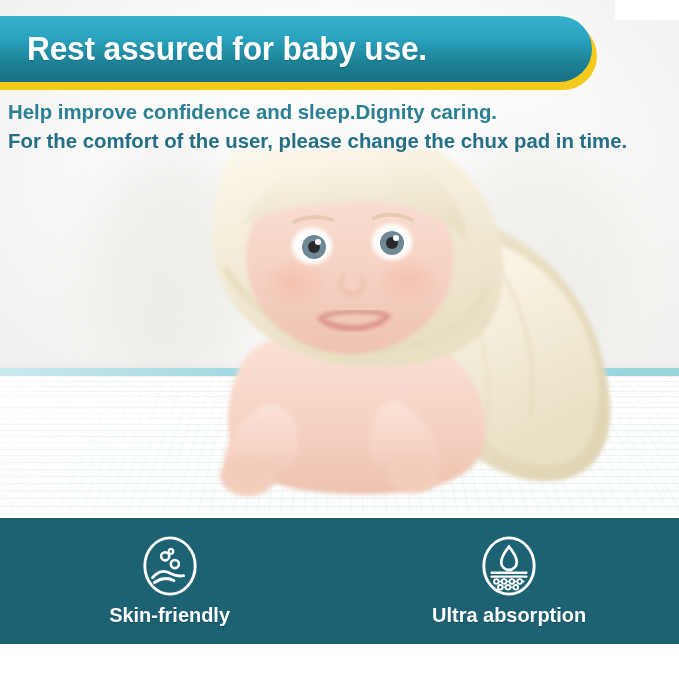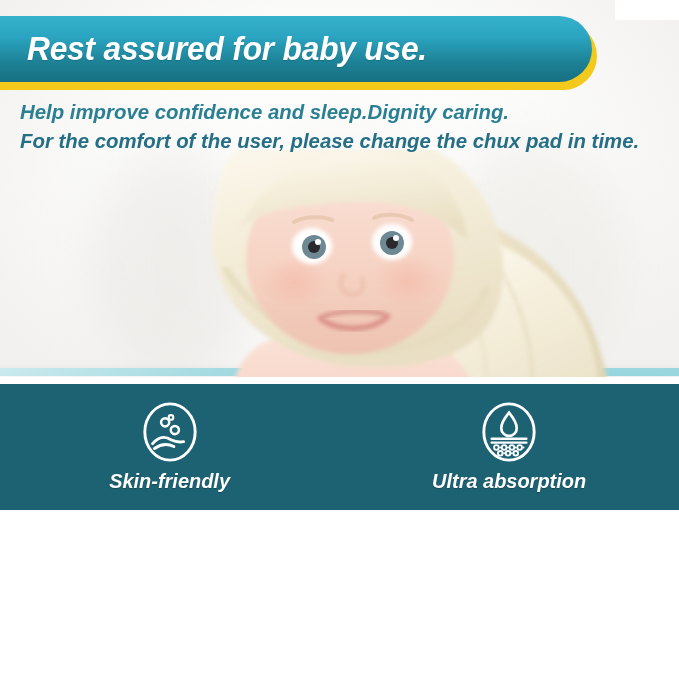--- a/index.html
+++ b/index.html
@@ -3,25 +3,24 @@
 <meta charset="utf-8">
 <style>
   html, body {
     margin: 0;
     padding: 0;
     background: #ffffff;
   }
   #page {
     position: relative;
     width: 679px;
-    height: 510px;
+    height: 644px;
     overflow: hidden;
     background: #ffffff;
     font-family: "Liberation Sans", sans-serif;
-    font-style: italic;
   }
 
   
   .photo-stage {
     position: absolute;
     left: 0; top: 0;
     width: 679px;
     height: 556px;
     overflow: hidden;
     background:
@@ -80,21 +79,21 @@
     font-family: "Liberation Sans Narrow", "Liberation Sans", sans-serif;
     transform: scaleX(0.96);
     transform-origin: left center;
     white-space: nowrap;
     text-shadow: 0 1px 1px rgba(0,60,75,.25);
   }
 
   
   .subcopy {
     position: absolute;
-    left: 20px; top: 98px;
+    left: 8px; top: 98px;
     z-index: 6;
     line-height: 1.36;
   }
   .subline {
     display: block;
     font-size: 21px;
     font-weight: bold;
     font-family: "Liberation Sans Narrow", "Liberation Sans", sans-serif;
     color: #2a7f93;
     white-space: nowrap;

